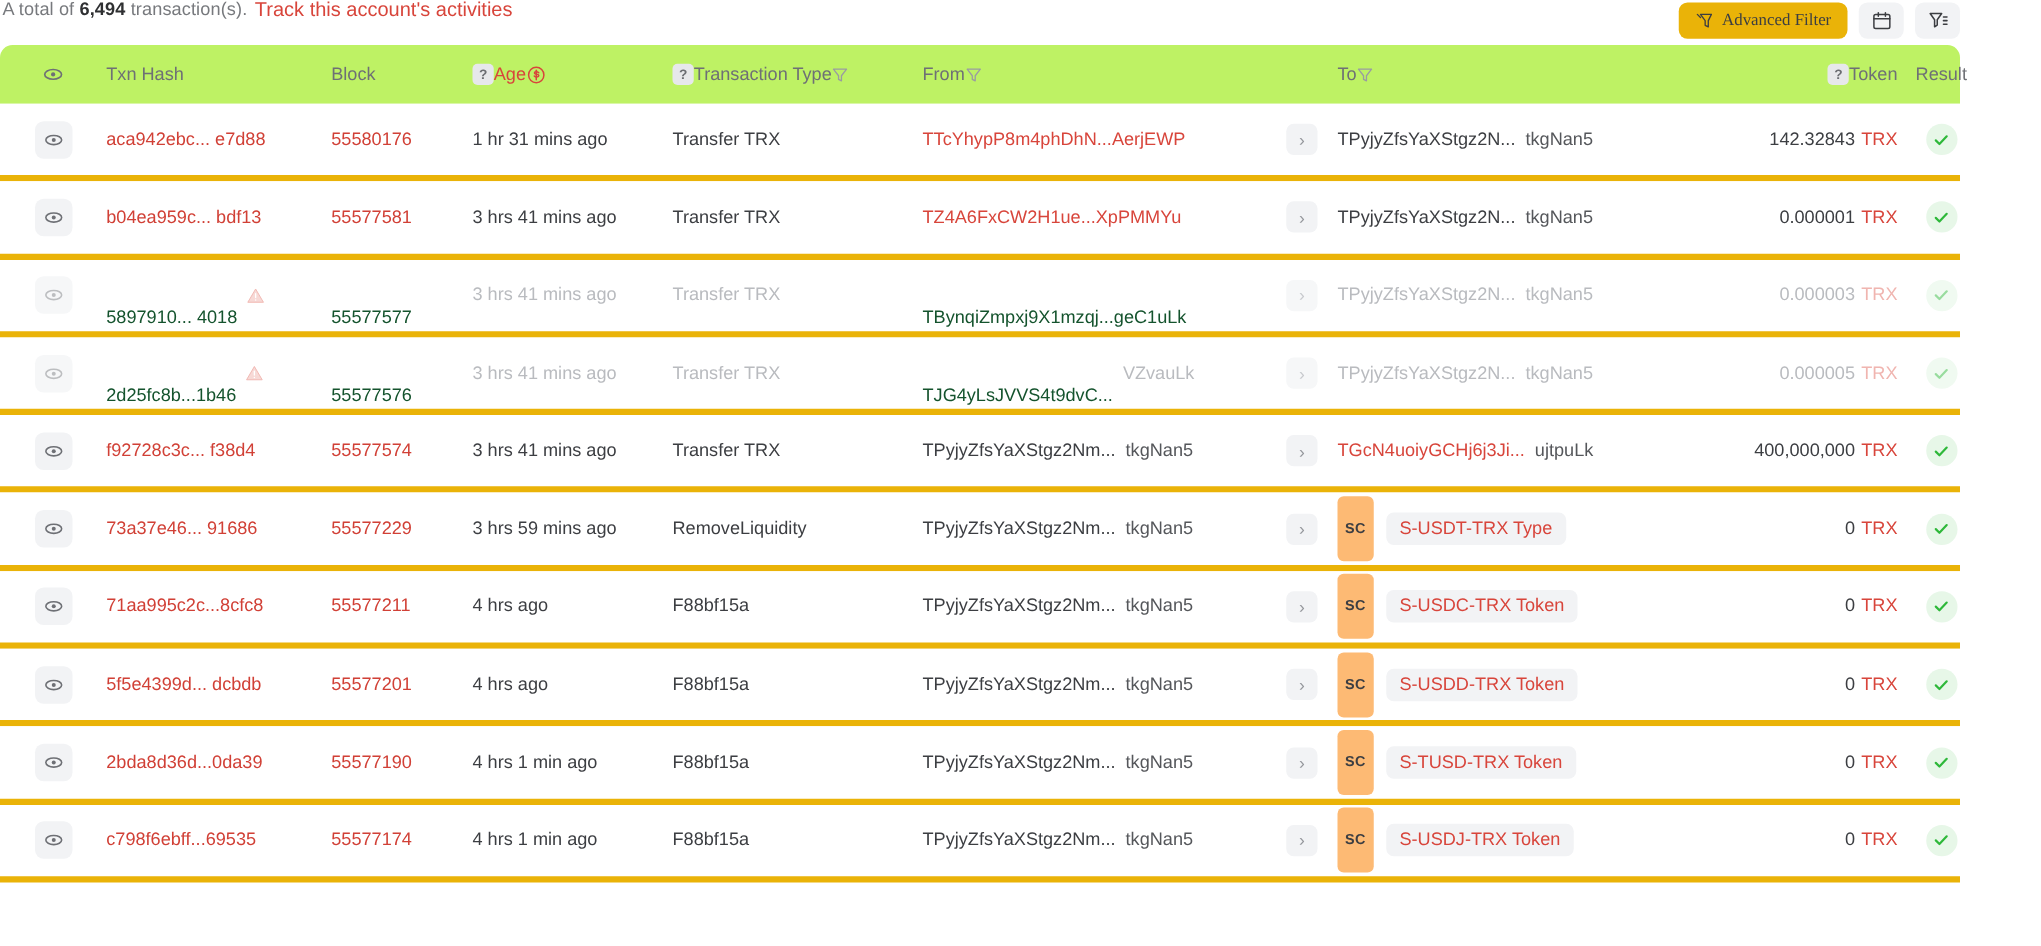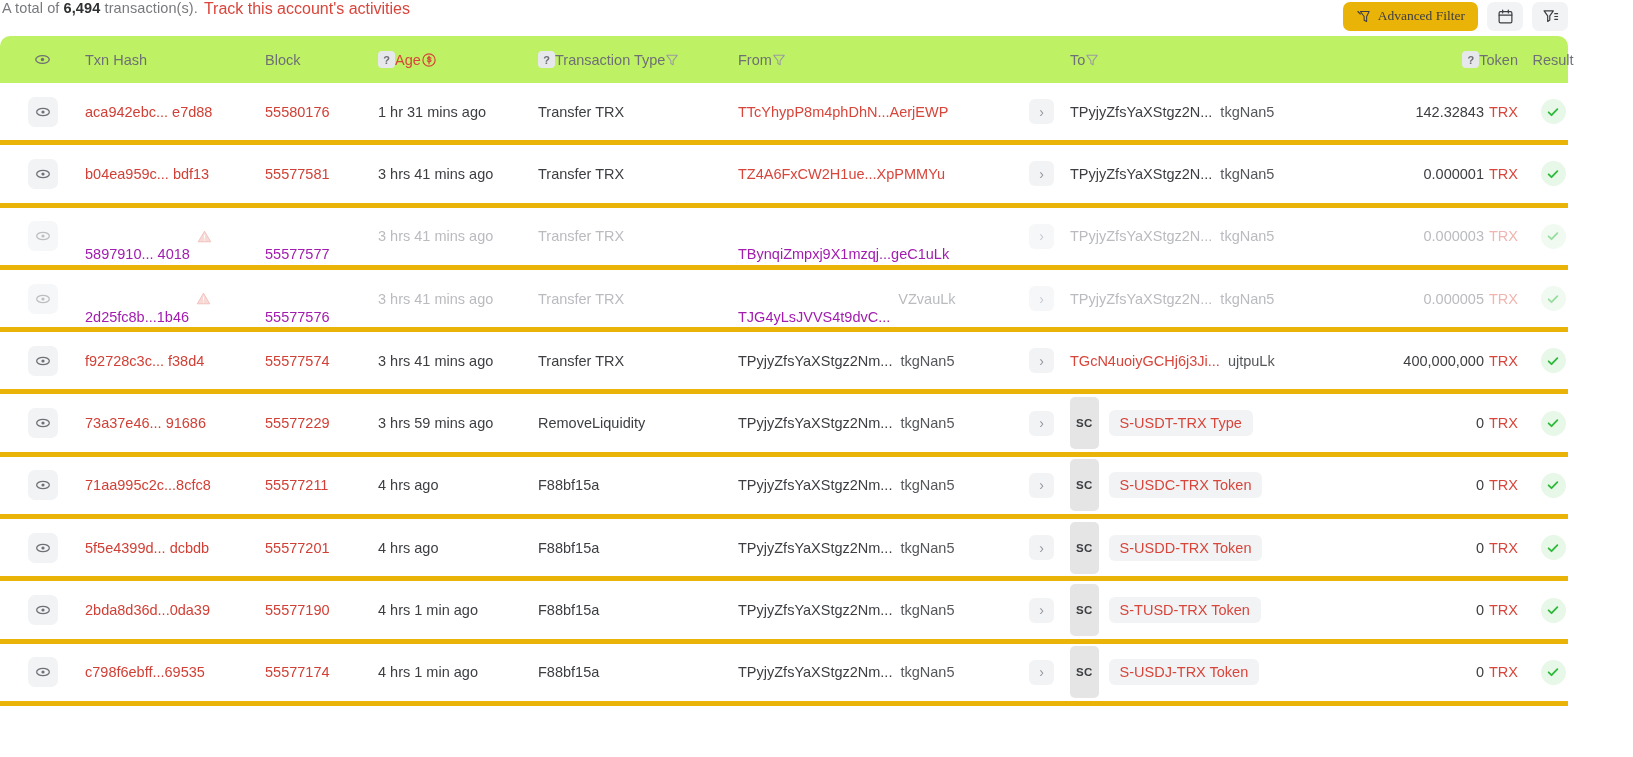--- a/index.html
+++ b/index.html
@@ -150,21 +150,21 @@
     color: #95979c;
     font-size: 14px;
     cursor: pointer;
     line-height: 1;
   }
 
   .addr-main { font-size: 14.5px; white-space: nowrap; }
   .addr-tail { font-size: 14.5px; color: #55575b; margin-left: 8px; white-space: nowrap; }
 
   .sc-badge {
-    background: #e5e5e5;
+    background: #fdba74;
     color: #3c3e42;
     font-size: 11.5px;
     font-weight: 700;
     border-radius: 5px;
     padding: 20px 6px;
     letter-spacing: .3px;
     margin-right: 10px;
     flex: 0 0 auto;
   }
   .token-pill {
@@ -184,21 +184,21 @@
     width: 25px; height: 25px;
     border-radius: 50%;
     background: #e7f7e8;
     display: flex;
     align-items: center;
     justify-content: center;
   }
 
   
   .tr.faded .link-red,
-  .tr.faded .link-dark { color: #a21caf; margin-top: 36px; }
+  .tr.faded .link-dark { color: #14532d; margin-top: 36px; }
   .tr.faded .txt-dark,
   .tr.faded .txt-gray,
   .tr.faded .addr-tail,
   .tr.faded .amount { color: #b9bbbf; }
   .tr.faded .amount .sym { color: #f0b5b0; }
   .tr.faded .eye-box { background:#f6f7f8; }
   .tr.faded .eye-box svg { opacity: .42; }
   .tr.faded .arrow-box { background:#f6f7f8; color:#c8cace; }
   .tr.faded .check { background:#f0faf1; }
   .tr.faded .check svg { opacity:.45; }

